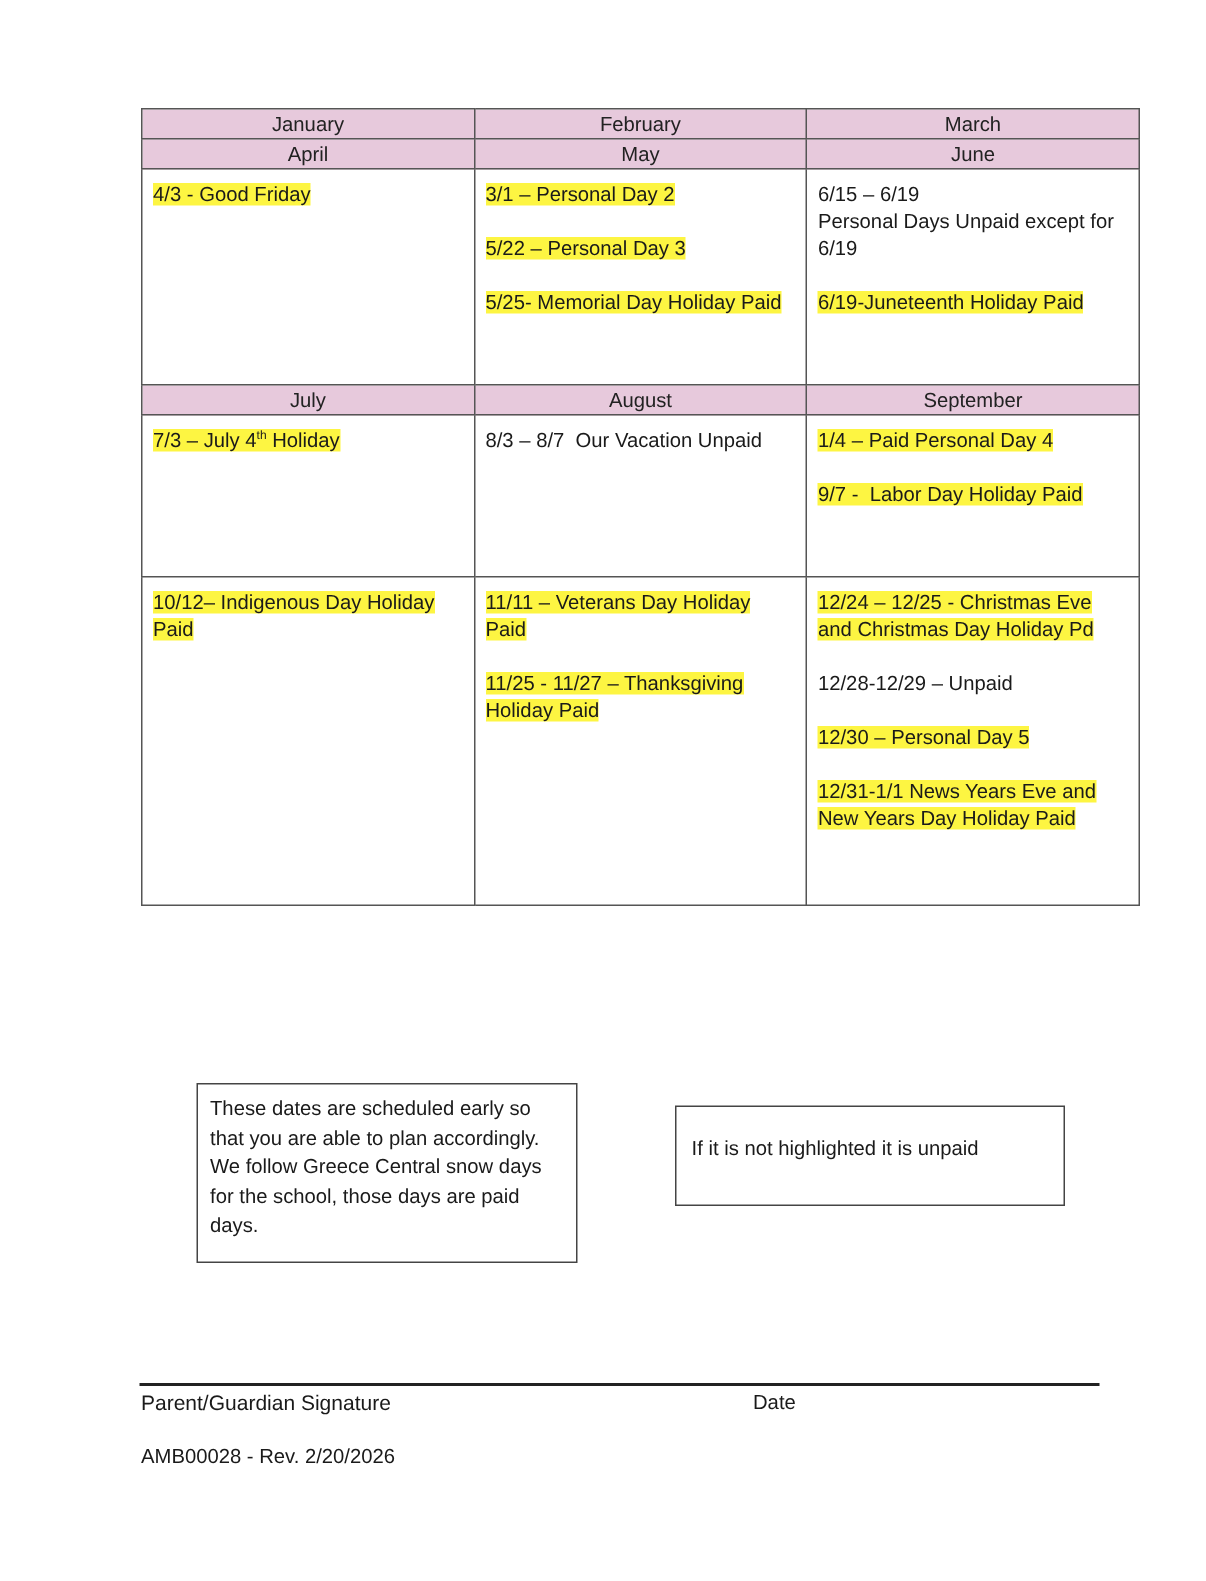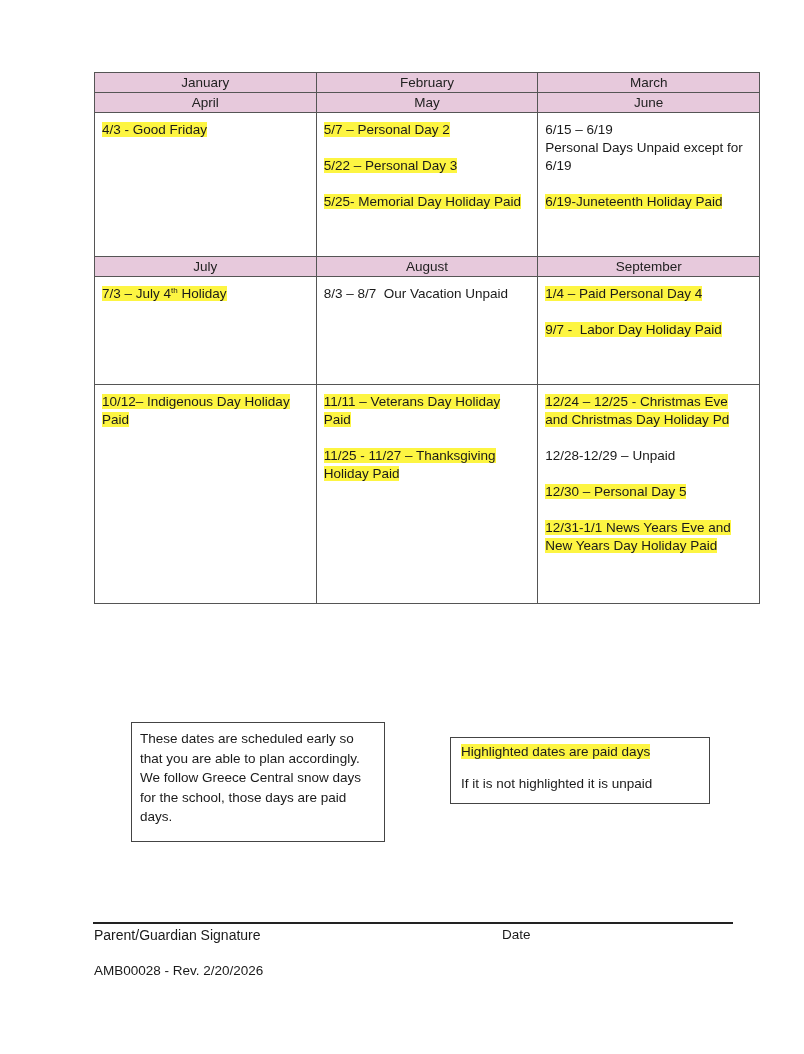--- a/index.html
+++ b/index.html
@@ -57,21 +57,21 @@
     <th>June</th>
   </tr>
   <tr class="row2">
     <td>
           <div class="cell">
       <div class="entry"><span class="hl">4/3 - Good Friday</span></div>
     </div>
         </td>
     <td>
           <div class="cell">
-      <div class="entry"><span class="hl">5/7 – Personal Day 2</span></div>
+      <div class="entry"><span class="hl">3/1 – Personal Day 2</span></div>
       <div class="entry"><span class="hl">5/22 – Personal Day 3</span></div>
       <div class="entry"><span class="hl">5/25- Memorial Day Holiday Paid</span></div>
     </div>
         </td>
     <td>
           <div class="cell">
       <div class="entry">
         <div>6/15 – 6/19</div>
         <div>Personal Days Unpaid except for 6/19</div>
       </div>
@@ -124,20 +124,19 @@
         </td>
   </tr>
 </tbody>
   </table>
 
 <div class="note">
   <span>These dates are scheduled early so that you are able to plan accordingly. We follow Greece Central snow days for the school, those days are paid days.</span>
 </div>
 
 <div class="legend">
-  <div><span class="hl">Highlighted dates are paid days</span></div>
   <div class="l2">If it is not highlighted it is unpaid</div>
 </div>
 
 <div class="sigline"></div>
 <div class="siglabel">Parent/Guardian Signature</div>
 <div class="datelabel">Date</div>
 <div class="formid">AMB00028 - Rev. 2/20/2026</div>
 
 </body></html>

